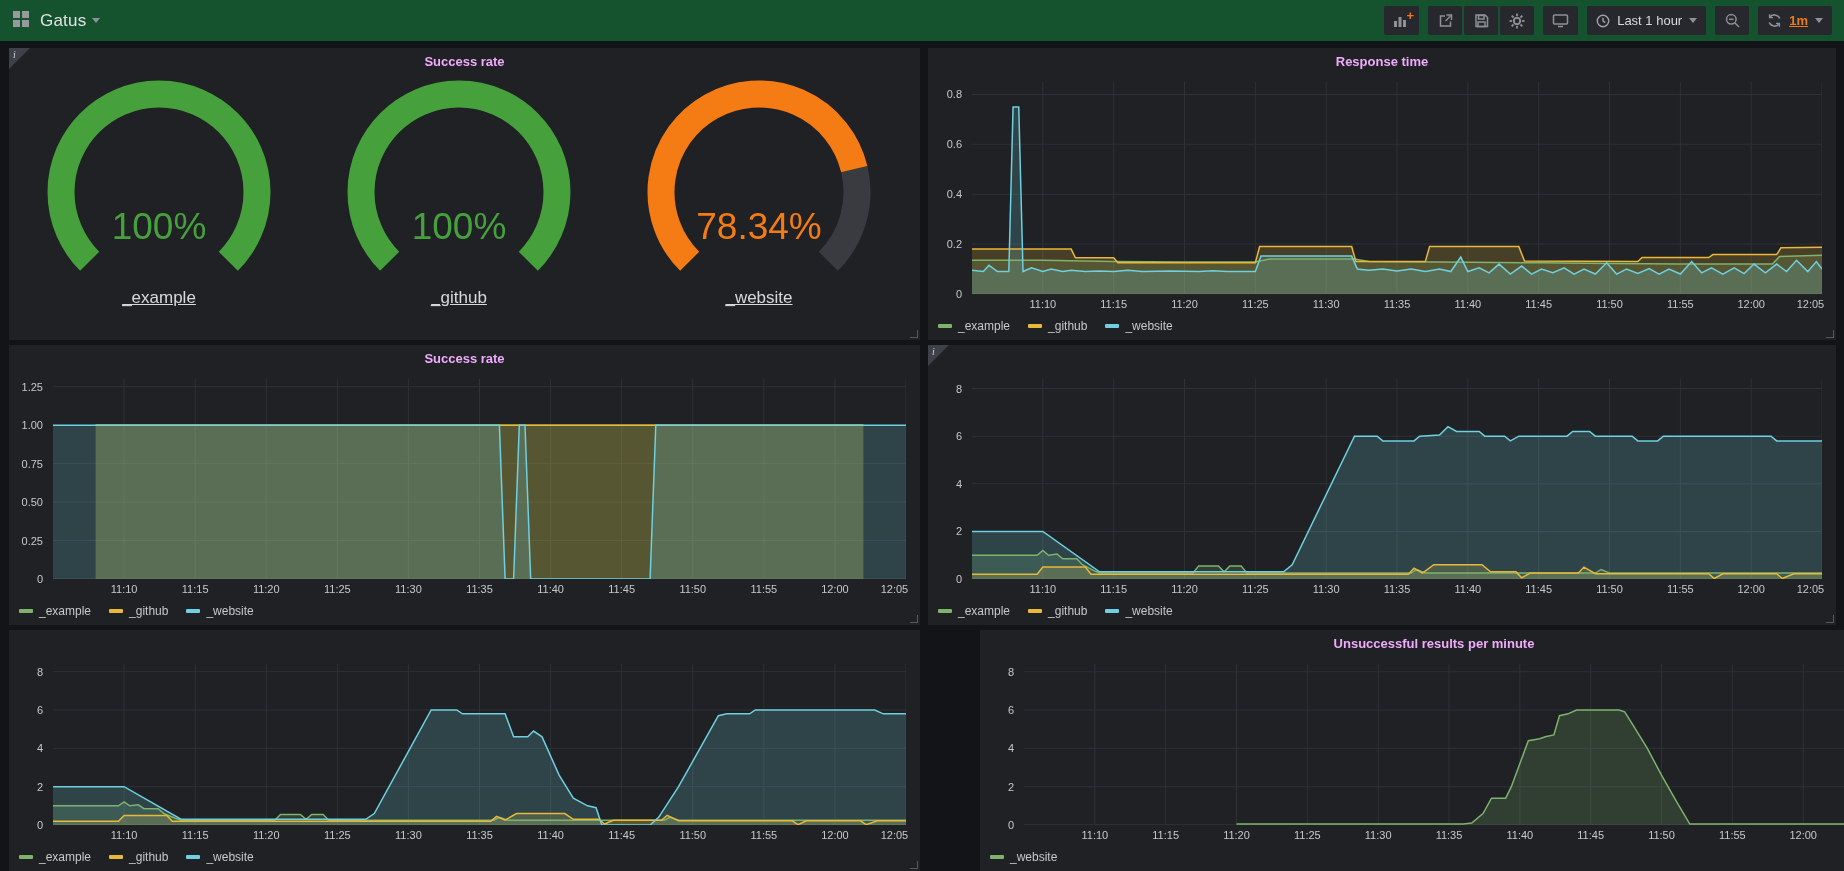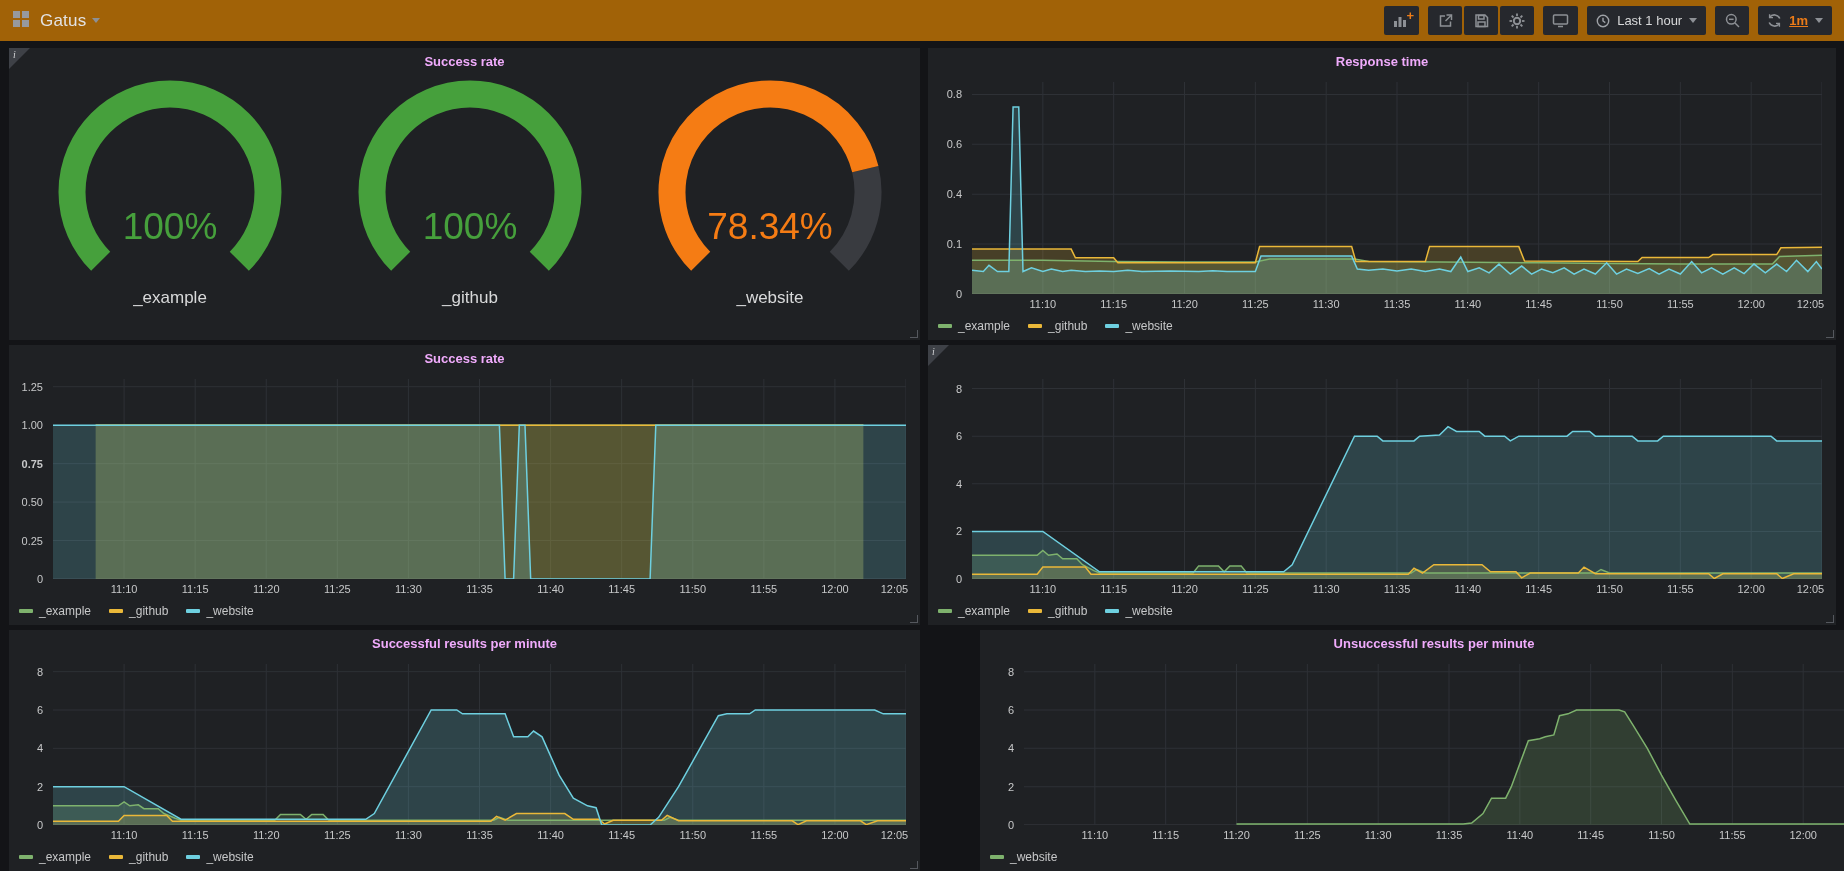--- a/index.html
+++ b/index.html
@@ -1,36 +1,36 @@
 <!DOCTYPE html>
 <html><head>
 <meta charset="utf-8">
 <style>
   html,body{margin:0;padding:0;background:#131417;}
   body{width:1844px;height:871px;overflow:hidden;font-family:"Liberation Sans",sans-serif;color:#d8d9da;position:relative;}
   
-  .navbar{height:41px;background:#a16207;display:flex;align-items:center;justify-content:space-between;padding:4px 12px;box-sizing:border-box;}
+  .navbar{height:41px;background:#14532d;display:flex;align-items:center;justify-content:space-between;padding:4px 12px;box-sizing:border-box;}
   .nav-left{display:flex;align-items:center;gap:10px;}
   .brand{font-size:17px;color:#e3e3e5;letter-spacing:.2px;}
   .caret{width:0;height:0;border-left:4px solid transparent;border-right:4px solid transparent;border-top:5px solid #8d9095;display:inline-block;margin-left:6px;}
   .nav-right{display:flex;align-items:center;gap:9px;}
   .nav-group{display:flex;gap:2px;}
   .nav-btn{height:29px;min-width:34px;background:#26282d;border-radius:2px;display:flex;align-items:center;justify-content:center;gap:7px;padding:0 9px;box-sizing:border-box;color:#9fa2a7;font-size:13px;cursor:pointer;}
   .nav-btn svg{display:block;}
   .orange-text{color:#eb7b18;font-weight:700;text-decoration:underline;}
   .time-text{color:#d8d9da;}
   
   .dash{position:absolute;top:41px;left:0;right:0;bottom:0;}
   .panel{position:absolute;background:#1f2124;box-sizing:border-box;}
   .panel:after{content:"";position:absolute;right:2px;bottom:2px;width:7px;height:7px;border-right:1px solid #55585e;border-bottom:1px solid #55585e;}
   .panel-title{height:26px;line-height:28px;text-align:center;font-size:13px;font-weight:700;color:#f0abfc;}
   .info-corner{position:absolute;top:0;left:0;width:21px;height:21px;background:#3e4147;clip-path:polygon(0 0,100% 0,0 100%);}
   .info-corner span{position:absolute;top:1px;left:4px;font-size:10px;font-style:italic;font-family:"Liberation Serif",serif;color:#d3d4d6;}
   
-  .gauge-row{position:absolute;top:26px;left:0;right:0;bottom:6px;display:flex;justify-content:flex-end;align-items:flex-start;}
+  .gauge-row{position:absolute;top:26px;left:0;right:0;bottom:6px;display:flex;justify-content:flex-start;align-items:flex-start;text-decoration:underline;}
   .gauge{width:300px;text-align:center;}
   .gauge svg{display:block;margin:0 auto;}
   .gauge-label{font-size:17px;color:#d8d9da;margin-top:2px;}
   
   .chart{position:absolute;top:26px;left:8px;right:8px;bottom:4px;}
   .plotwrap{position:absolute;top:8px;left:36px;right:6px;bottom:42px;}
   .plotwrap svg{width:100%;height:100%;display:block;}
   .ylabels{position:absolute;top:8px;left:0;width:32px;bottom:42px;}
   .ylabels div{position:absolute;right:6px;transform:translateY(-50%);font-size:11px;color:#c7c8c9;}
   .xlabels{position:absolute;left:36px;right:6px;bottom:24px;height:14px;}
@@ -185,21 +185,21 @@
           <div class="gauge-label">_website</div>
         </div>
       </div>
   </div>
 
   <div class="panel" style="left:928px;top:7px;width:908px;height:292px;">
     <div class="panel-title">Response time</div>
     <div class="chart">
         <div class="ylabels">
           <div style="top: 100%;">0</div>
-          <div style="top: 76.4706%;">0.1</div>
+          <div style="top: 76.4706%;">0.2</div>
           <div style="top: 52.9412%;">0.4</div>
           <div style="top: 29.4118%;">0.6</div>
           <div style="top: 5.88235%;">0.8</div>
         </div>
         <div class="plotwrap">
           <svg viewBox="0 0 1000 100" preserveAspectRatio="none">
             <line x1="0" x2="1000" y1="100" y2="100" stroke="#3a3d42" stroke-width="1" vector-effect="non-scaling-stroke"></line>
             <line x1="0" x2="1000" y1="76.47058823529412" y2="76.47058823529412" stroke="#2e3136" stroke-width="1" vector-effect="non-scaling-stroke"></line>
             <line x1="0" x2="1000" y1="52.941176470588225" y2="52.941176470588225" stroke="#2e3136" stroke-width="1" vector-effect="non-scaling-stroke"></line>
             <line x1="0" x2="1000" y1="29.411764705882348" y2="29.411764705882348" stroke="#2e3136" stroke-width="1" vector-effect="non-scaling-stroke"></line>
@@ -255,21 +255,21 @@
       </div>
   </div>
 
   <div class="panel" style="left:9px;top:304px;width:911px;height:280px;">
     <div class="panel-title">Success rate</div>
     <div class="chart">
         <div class="ylabels">
           <div style="top: 100%;">0</div>
           <div style="top: 80.7692%;">0.25</div>
           <div style="top: 61.5385%;">0.50</div>
-          <div style="top: 42.3077%; font-weight: bold;">0.75</div>
+          <div style="top: 42.3077%;">0.75</div>
           <div style="top: 23.0769%;">1.00</div>
           <div style="top: 3.84615%;">1.25</div>
         </div>
         <div class="plotwrap">
           <svg viewBox="0 0 1000 100" preserveAspectRatio="none">
             <line x1="0" x2="1000" y1="100" y2="100" stroke="#3a3d42" stroke-width="1" vector-effect="non-scaling-stroke"></line>
             <line x1="0" x2="1000" y1="80.76923076923077" y2="80.76923076923077" stroke="#2e3136" stroke-width="1" vector-effect="non-scaling-stroke"></line>
             <line x1="0" x2="1000" y1="61.53846153846154" y2="61.53846153846154" stroke="#2e3136" stroke-width="1" vector-effect="non-scaling-stroke"></line>
             <line x1="0" x2="1000" y1="42.307692307692314" y2="42.307692307692314" stroke="#2e3136" stroke-width="1" vector-effect="non-scaling-stroke"></line>
             <line x1="0" x2="1000" y1="23.076923076923084" y2="23.076923076923084" stroke="#2e3136" stroke-width="1" vector-effect="non-scaling-stroke"></line>
@@ -389,21 +389,20 @@
           </span>
           <span class="legend-item">
             <span class="legend-dash" style="background: rgb(110, 208, 224);"></span>
             <span>_website</span>
           </span>
         </div>
       </div>
   </div>
 
   <div class="panel" style="left:9px;top:589px;width:911px;height:241px;">
-    <div class="panel-title">Successful results per minute</div>
     <div class="chart">
         <div class="ylabels">
           <div style="top: 100%;">0</div>
           <div style="top: 76.1905%;">2</div>
           <div style="top: 52.381%;">4</div>
           <div style="top: 28.5714%;">6</div>
           <div style="top: 4.7619%;">8</div>
         </div>
         <div class="plotwrap">
           <svg viewBox="0 0 1000 100" preserveAspectRatio="none">

